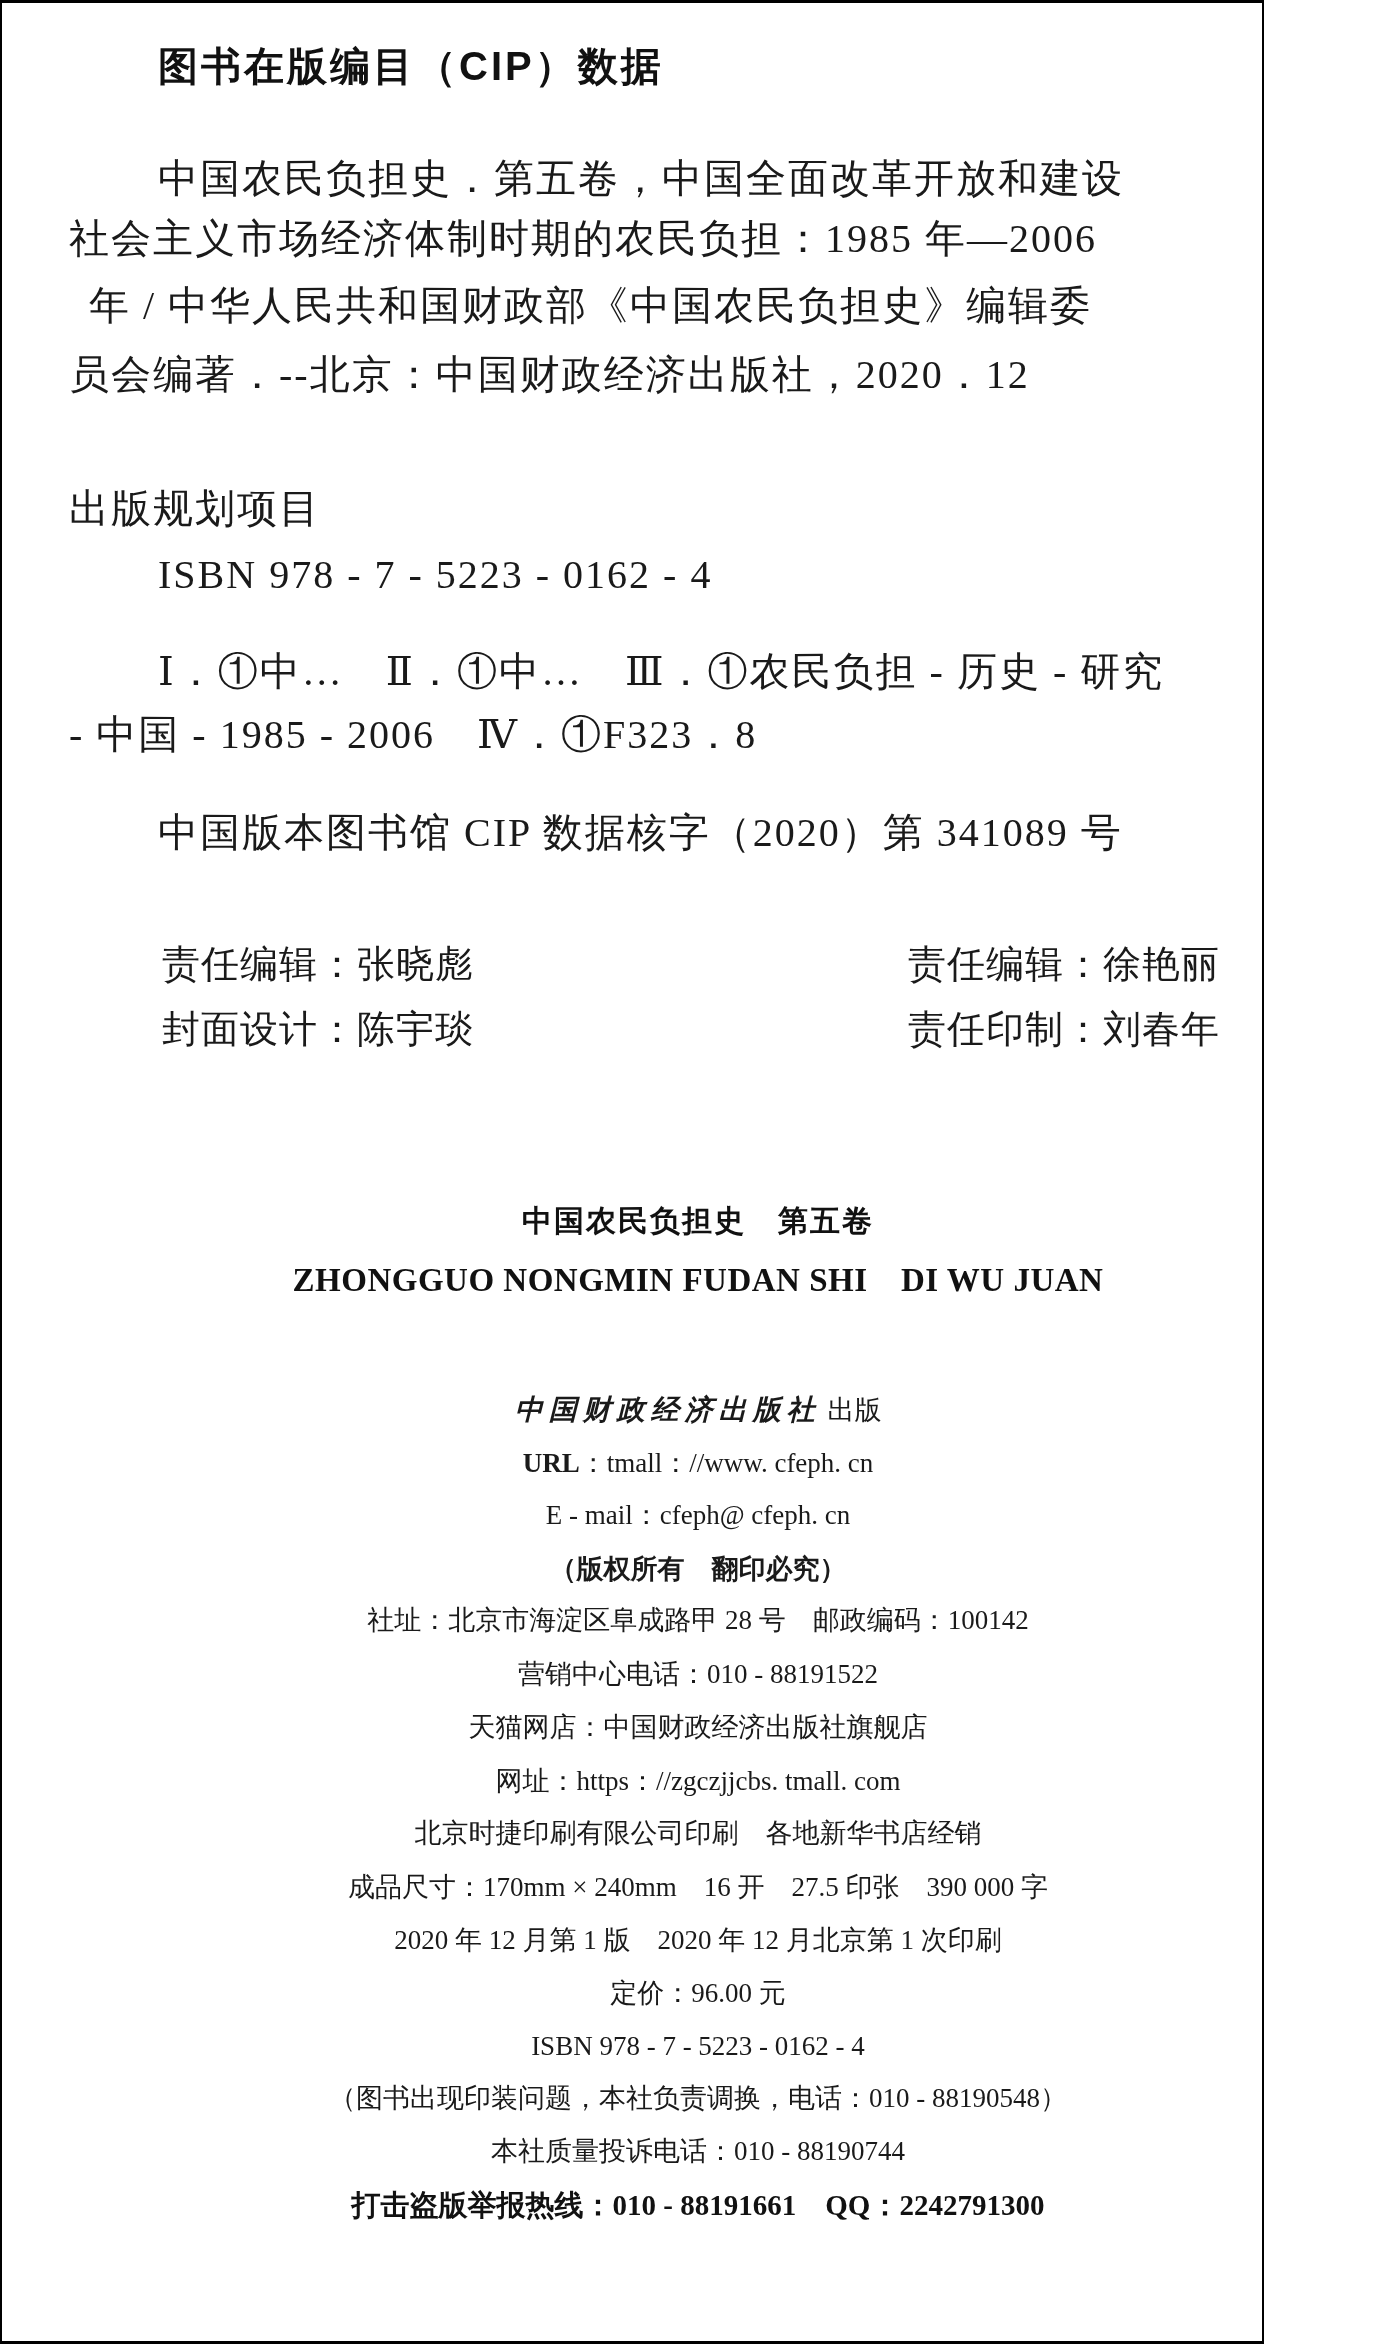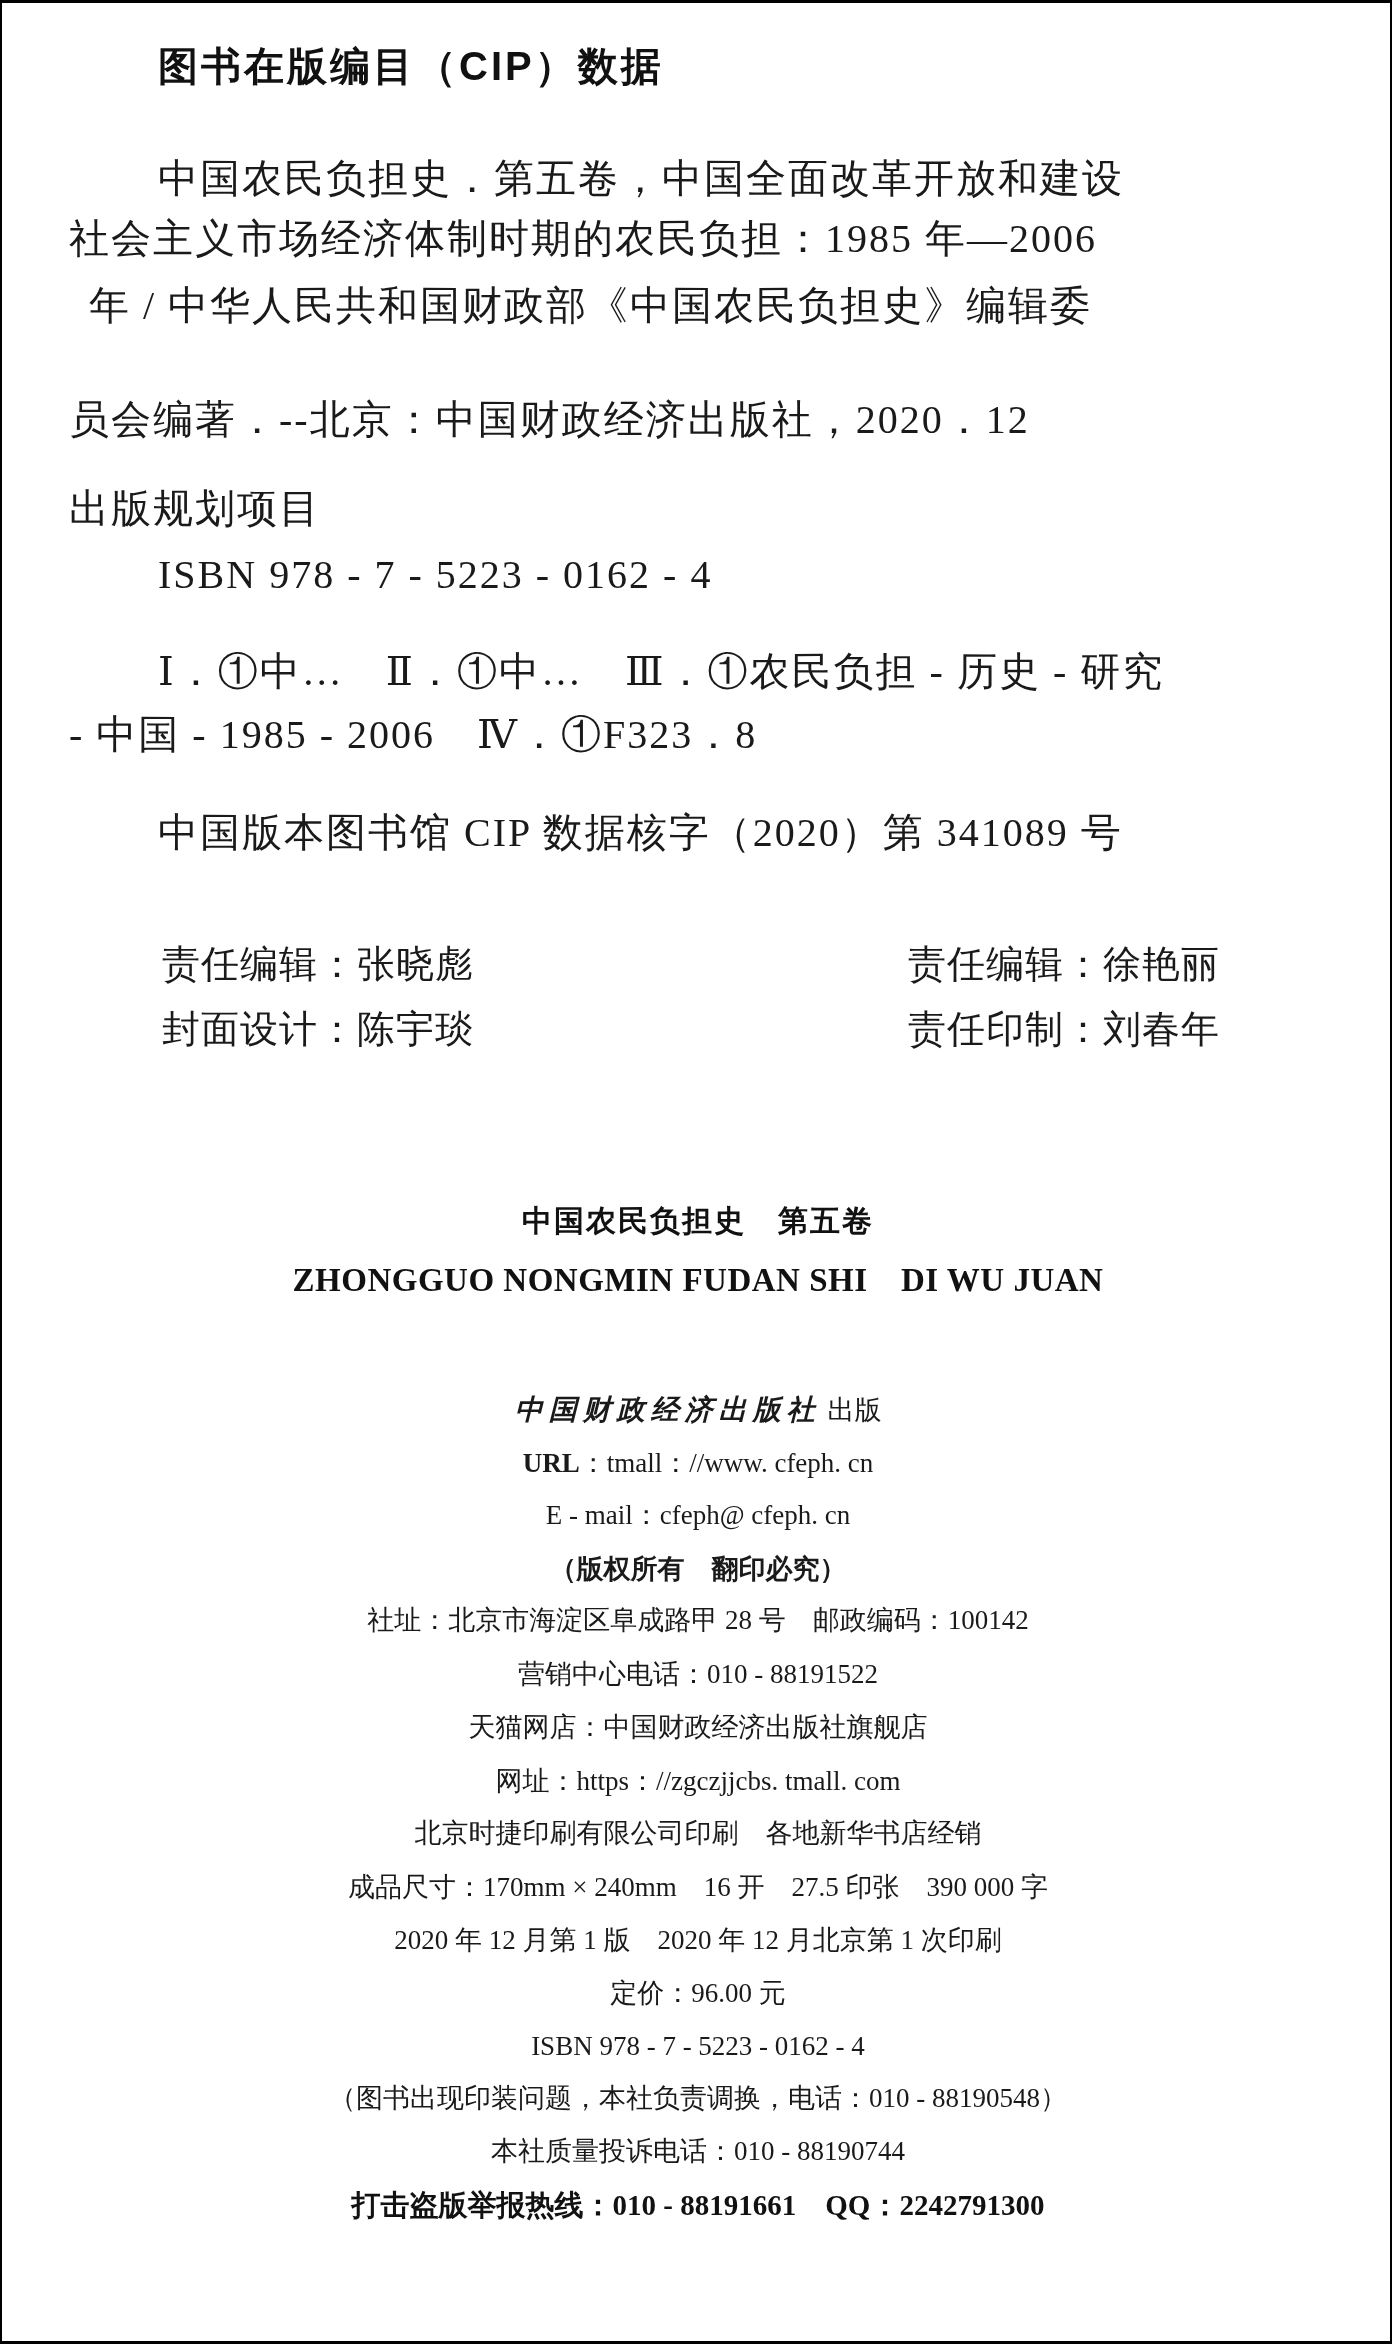--- a/index.html
+++ b/index.html
@@ -1,18 +1,18 @@
 <!DOCTYPE html>
 <html><head>
 <meta charset="utf-8">
 <style>
   html, body { margin:0; padding:0; background:#ffffff; }
   body { width:1392px; height:2344px; position:relative; overflow:hidden; }
   .page {
-    position:absolute; left:0; top:0; width:1392px; height:2344px;
+    position:absolute; left:0; top:0; width:1264px; height:2344px;
     box-sizing:border-box;
     border-top:3px solid #000; border-left:2px solid #000;
     border-right:2px solid #000; border-bottom:3px solid #000;
     background:#fff;
   }
   .ln { position:absolute; white-space:nowrap; color:#1a1a1a;
         font-family:"Liberation Serif","DejaVu Serif",serif; }
   .cip-title { left:156px; top:36px; font-size:40px; font-weight:bold;
         font-family:"Liberation Sans","DejaVu Sans",sans-serif; letter-spacing:3px; color:#111; }
   .top { font-size:40px; letter-spacing:2px; line-height:48px; }
@@ -32,21 +32,21 @@
 </head>
 <body>
 
 <div class="page">
 
   <div class="ln cip-title">图书在版编目（CIP）数据</div>
 
   <div class="ln top t-indent" style="top:152px;">中国农民负担史．第五卷，中国全面改革开放和建设</div>
   <div class="ln top t-flush" style="top:212px;">社会主义市场经济体制时期的农民负担：1985 年—2006</div>
   <div class="ln top t-flush" style="top:279px;margin-left:20px;">年 / 中华人民共和国财政部《中国农民负担史》编辑委</div>
-  <div class="ln top t-flush" style="top:348px;margin-top:45px;">员会编著．--北京：中国财政经济出版社，2020．12</div>
+  <div class="ln top t-flush" style="top:348px;">员会编著．--北京：中国财政经济出版社，2020．12</div>
 
   <div class="ln top t-flush" style="top:482px;">出版规划项目</div>
 
   <div class="ln top t-indent" style="top:548px;">ISBN 978 - 7 - 5223 - 0162 - 4</div>
 
   <div class="ln top t-indent" style="top:645px;">Ⅰ．①中…　Ⅱ．①中…　Ⅲ．①农民负担 - 历史 - 研究</div>
   <div class="ln top t-flush" style="top:708px;">- 中国 - 1985 - 2006　Ⅳ．①F323．8</div>
 
   <div class="ln top t-indent" style="top:806px;">中国版本图书馆 CIP 数据核字（2020）第 341089 号</div>
 

